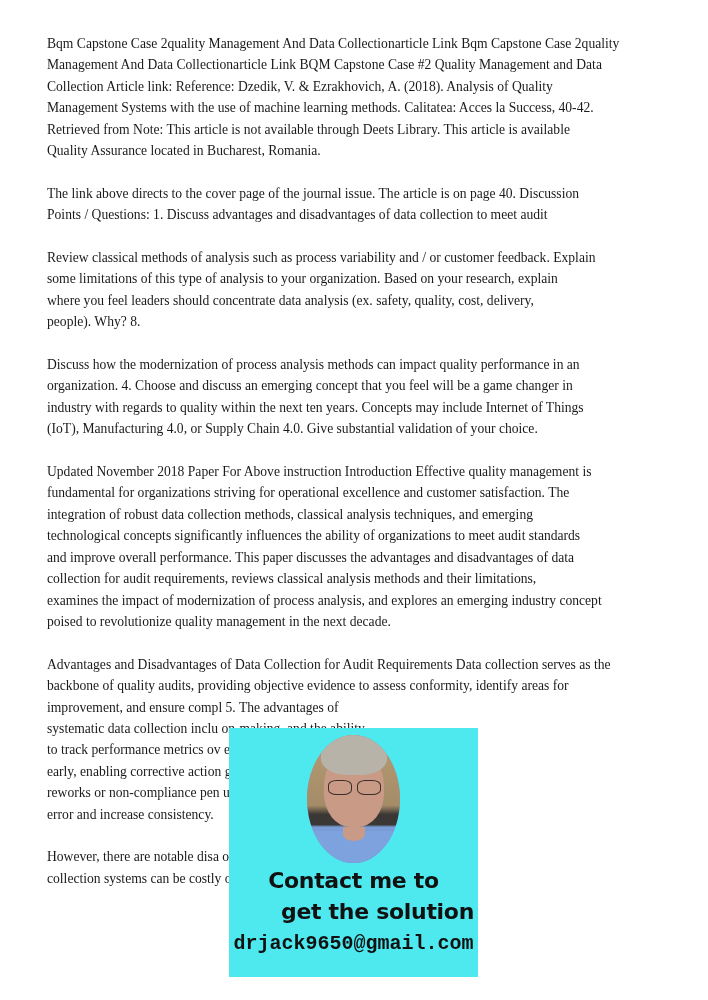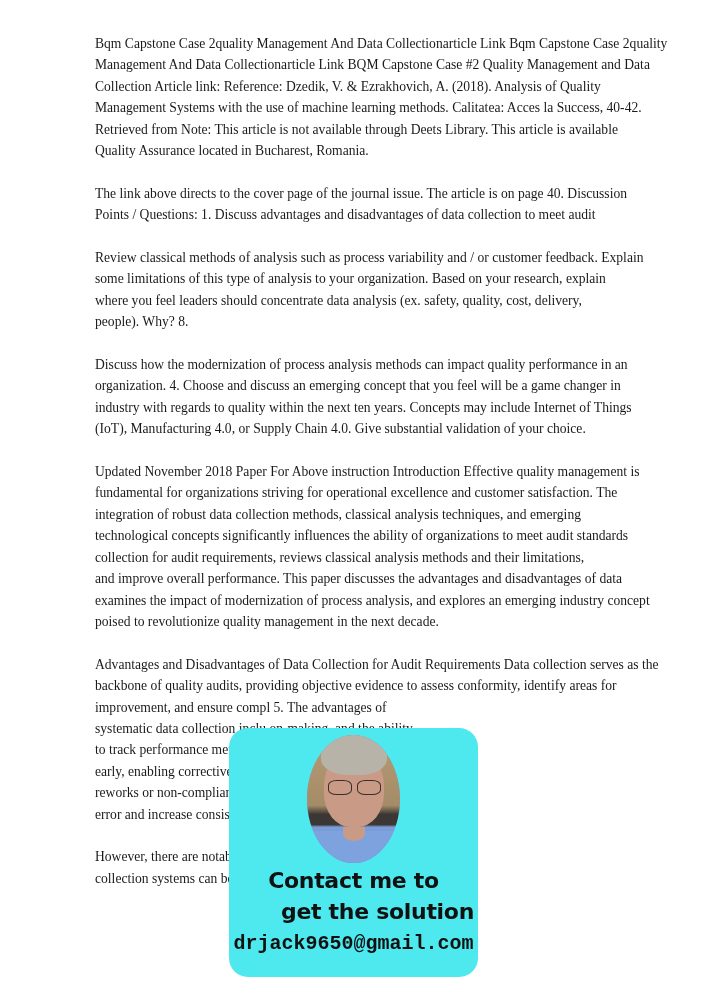--- a/index.html
+++ b/index.html
@@ -23,30 +23,28 @@
       line-height: 21.4px;
       color: #1a1a1a;
     }
     .para {
       margin: 0 0 21.4px 0;
       padding: 0;
     }
     .line {
       display: block;
       white-space: nowrap;
-      margin-left: 48px;
     }
     .overlay {
       position: absolute;
       left: 229px;
       top: 728px;
       width: 249px;
       height: 249px;
       background: #4ee8ef;
-      border-radius: 19px;
     }
     .photo {
       position: absolute;
       left: 78px;
       top: 7px;
       width: 93px;
       height: 128px;
       border-radius: 50%;
       overflow: hidden;
       background: #8aa6d8;
@@ -133,22 +131,22 @@
     <span class="line">Discuss how the modernization of process analysis methods can impact quality performance in an</span>
     <span class="line">organization. 4. Choose and discuss an emerging concept that you feel will be a game changer in</span>
     <span class="line">industry with regards to quality within the next ten years. Concepts may include Internet of Things</span>
     <span class="line">(IoT), Manufacturing 4.0, or Supply Chain 4.0. Give substantial validation of your choice.</span>
   </p>
   <p class="para">
     <span class="line">Updated November 2018 Paper For Above instruction Introduction Effective quality management is</span>
     <span class="line">fundamental for organizations striving for operational excellence and customer satisfaction. The</span>
     <span class="line">integration of robust data collection methods, classical analysis techniques, and emerging</span>
     <span class="line">technological concepts significantly influences the ability of organizations to meet audit standards</span>
+    <span class="line">and improve overall performance. This paper discusses the advantages and disadvantages of data</span>
     <span class="line">collection for audit requirements, reviews classical analysis methods and their limitations,</span>
-    <span class="line">and improve overall performance. This paper discusses the advantages and disadvantages of data</span>
     <span class="line">examines the impact of modernization of process analysis, and explores an emerging industry concept</span>
     <span class="line">poised to revolutionize quality management in the next decade.</span>
   </p>
   <p class="para">
     <span class="line">Advantages and Disadvantages of Data Collection for Audit Requirements Data collection serves as the</span>
     <span class="line">backbone of quality audits, providing objective evidence to assess conformity, identify areas for</span>
     <span class="line">improvement, and ensure compl                                                             5. The advantages of</span>
     <span class="line">systematic data collection inclu                                                           on-making, and the ability</span>
     <span class="line">to track performance metrics ov                                                            ection of deviations</span>
     <span class="line">early, enabling corrective action                                                          g costs associated with</span>

